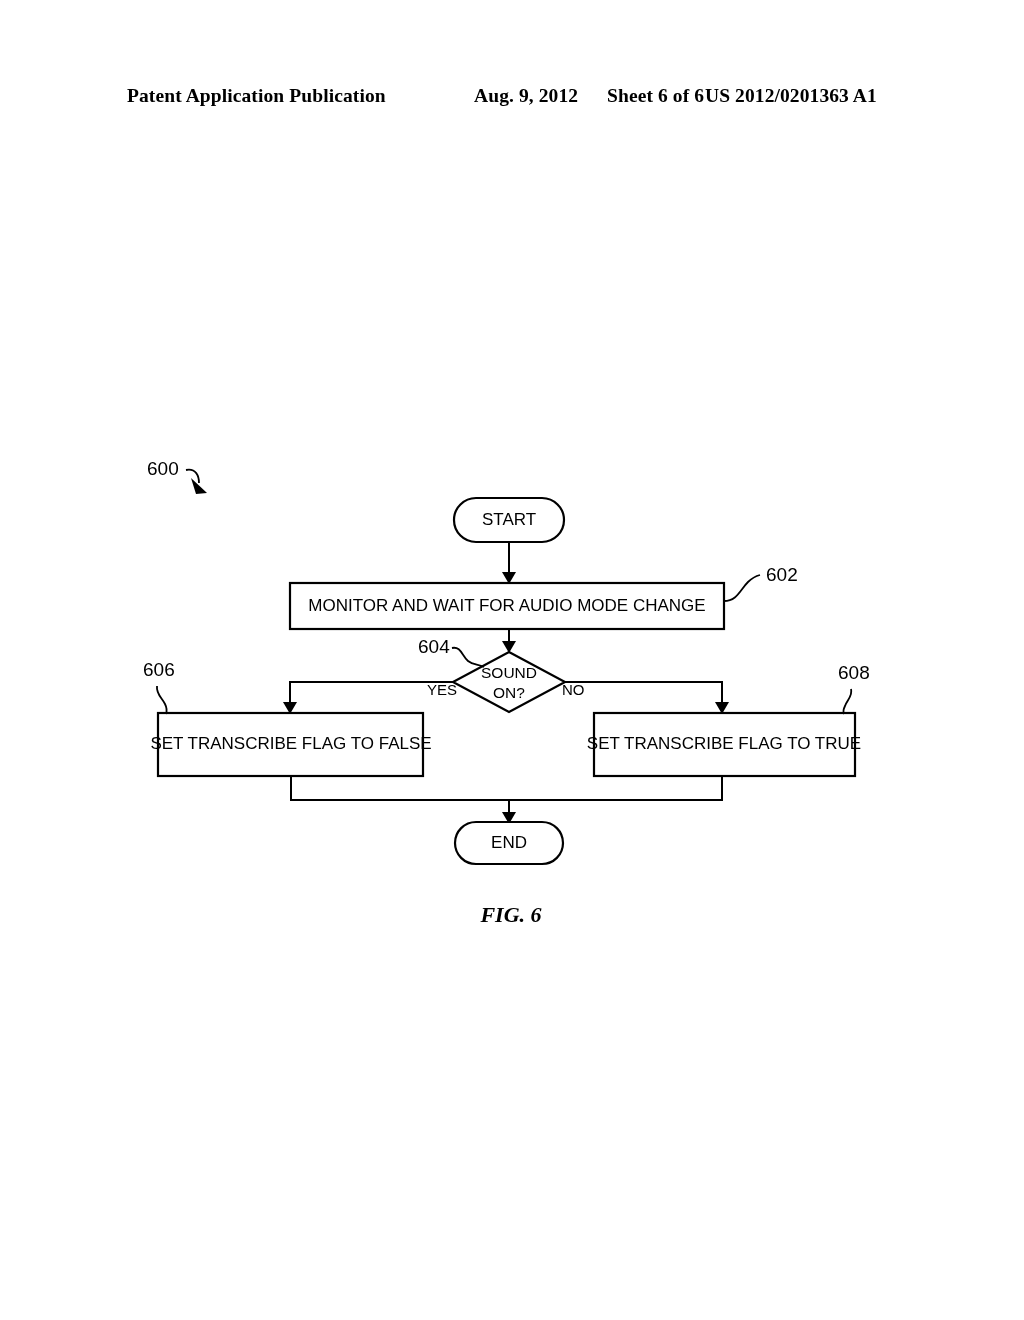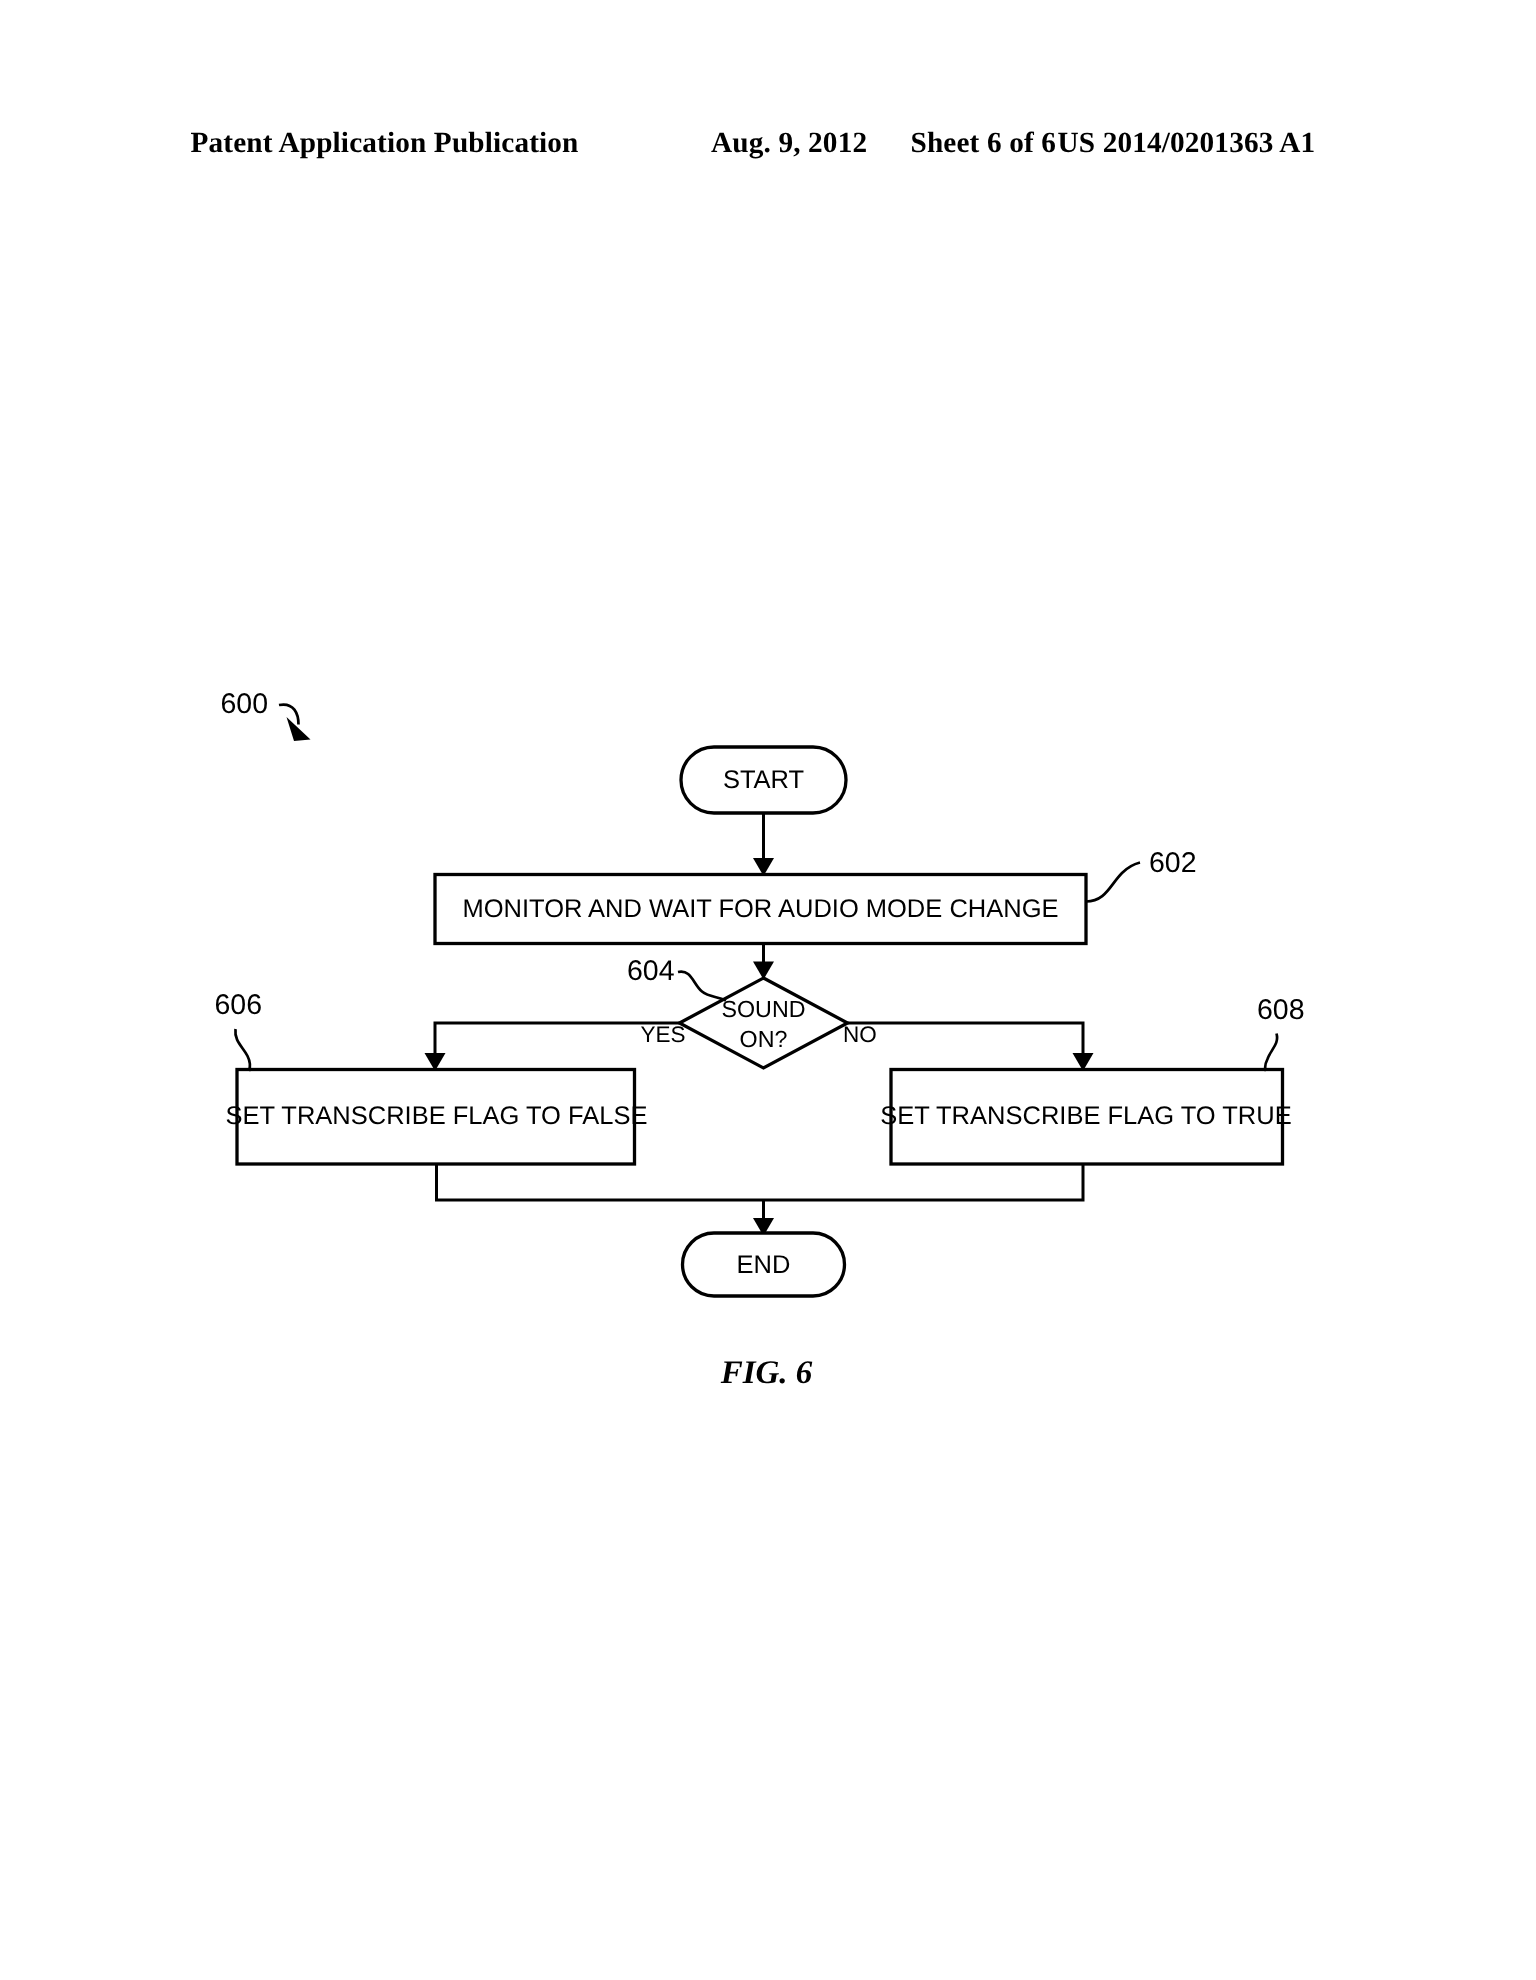--- a/index.html
+++ b/index.html
@@ -109,21 +109,21 @@
 </style>
 </head>
 <body>
 
 <div id="page">
 
   <div id="pub-header">
     <span class="h-left">Patent Application Publication</span>
     <span class="h-date">Aug. 9, 2012</span>
     <span class="h-sheet">Sheet 6 of 6</span>
-    <span class="h-num">US 2014/0201363 A1</span>
+    <span class="h-num">US 2012/0201363 A1</span>
   </div>
 
   <div id="figure">
     <svg viewBox="0 0 1024 1320" xmlns="http://www.w3.org/2000/svg">
 
       <text class="ref-num" x="147" y="470">600</text>
       <path class="leader" d="M 186 470 C 196 468 199 476 199 483"></path>
       <polygon class="arrowhead" points="191,478 207,493 196,494"></polygon>
 
       <rect class="shape" x="454" y="498" width="110" height="44" rx="22" ry="22"></rect>

